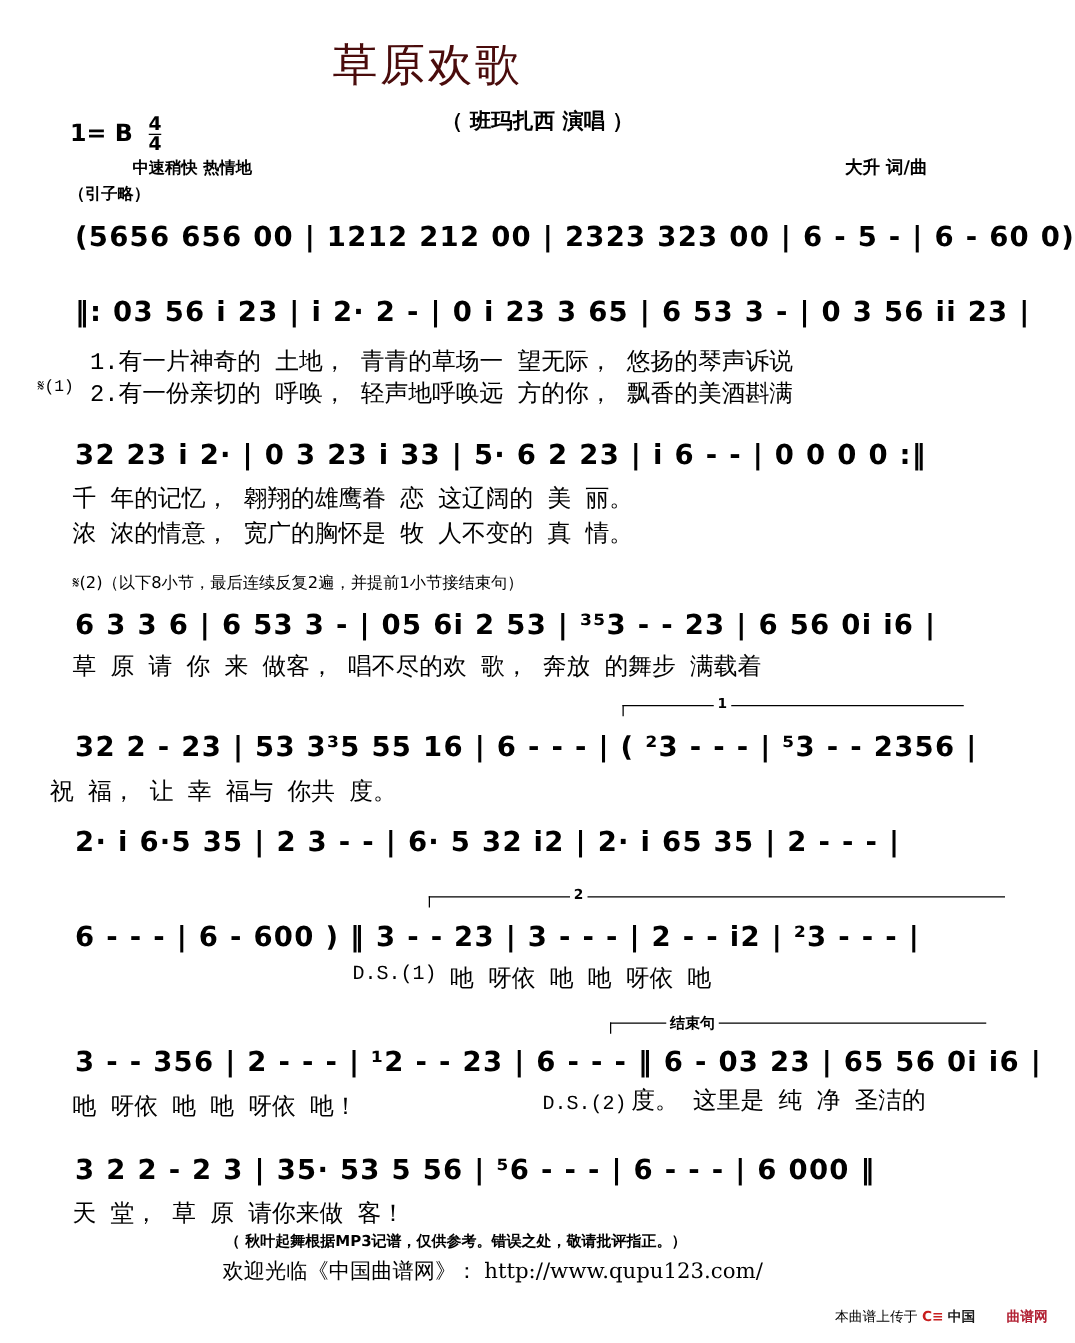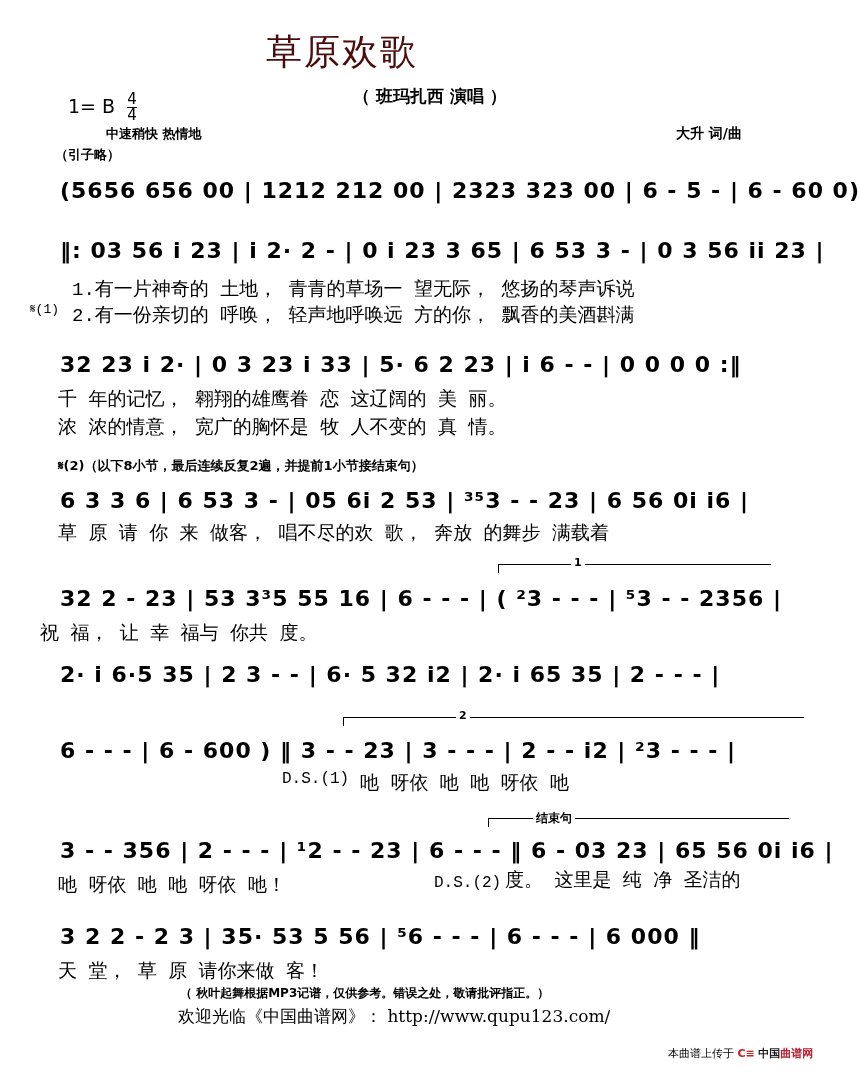--- a/index.html
+++ b/index.html
@@ -1,38 +1,38 @@
 <!DOCTYPE html>
 <html><head>
 <meta charset="utf-8">
 <style>
   html, body { margin:0; padding:0; background:#ffffff; }
   body { width:860px; height:1074px; position:relative; overflow:hidden;
          font-family:"DejaVu Sans","Liberation Sans",sans-serif; color:#000; }
   .abs { position:absolute; white-space:nowrap; }
   .title { left:0; width:684px; top:28px; text-align:center; font-size:36px; color:#4a0c0c; letter-spacing:2px; font-weight:normal; }
   .subtitle { left:0; width:860px; top:85px; text-align:center; font-size:17px; font-weight:bold; }
-  .key { left:68px; top:92px; font-size:19px; font-weight:normal; }
+  .key { left:56px; top:92px; font-size:19px; font-weight:bold; }
   .key .frac { display:inline-block; vertical-align:middle; text-align:center; font-size:15px; line-height:15px; margin-left:6px; }
   .key .frac span { display:block; }
   .tempo { left:58px; top:125px; font-size:13px; font-weight:bold;margin-left:48px; }
   .intro-note { left:55px; top:146px; font-size:13px; font-weight:bold; }
   .author { left:676px; top:125px; font-size:14px; font-weight:bold; }
 
   .staff { left:60px; font-family:"DejaVu Sans","Liberation Sans",sans-serif; font-weight:bold; font-size:22px; letter-spacing:1px; }
   .lyric { font-family:Liberation Mono, monospace; font-size:19px; }
-  .small-bold { font-size:13px; font-weight:bold; }
+  .small-bold { font-size:13px; font-weight:normal; }
   .bracket { border-top:1.5px solid #000; border-left:1.5px solid #000; height:8px; }
   .bracket-label { font-size:11px; font-weight:bold; background:#fff; padding:0 3px; position:absolute; top:-9px; }
   .footer-note { left:180px; top:985px; font-size:12px; font-weight:bold; }
   .site-line { left:178px; top:1005px; font-family:"DejaVu Serif","Liberation Serif",serif; font-size:17px; }
   .upload { left:668px; top:1046px; font-size:11px; }
   .upload .logo-c { color:#c81e1e; font-weight:bold; }
   .upload .logo-a { color:#1a1a1a; font-weight:bold; font-family:"DejaVu Serif","Liberation Serif",serif; }
-  .upload .logo-b { color:#b22234; font-weight:bold; font-family:"DejaVu Serif","Liberation Serif",serif; }
+  .upload .logo-b { color:#b22234; font-weight:bold; font-family:"DejaVu Serif","Liberation Serif",serif;padding-left:25px; }
 </style>
 </head>
 <body>
 
 <div class="abs title">草原欢歌</div>
 <div class="abs subtitle">（ 班玛扎西 演唱 ）</div>
 <div class="abs key">
   <span>1= B</span>
   <span class="frac">
     <span style="border-bottom:1.5px solid #000;">4</span>

